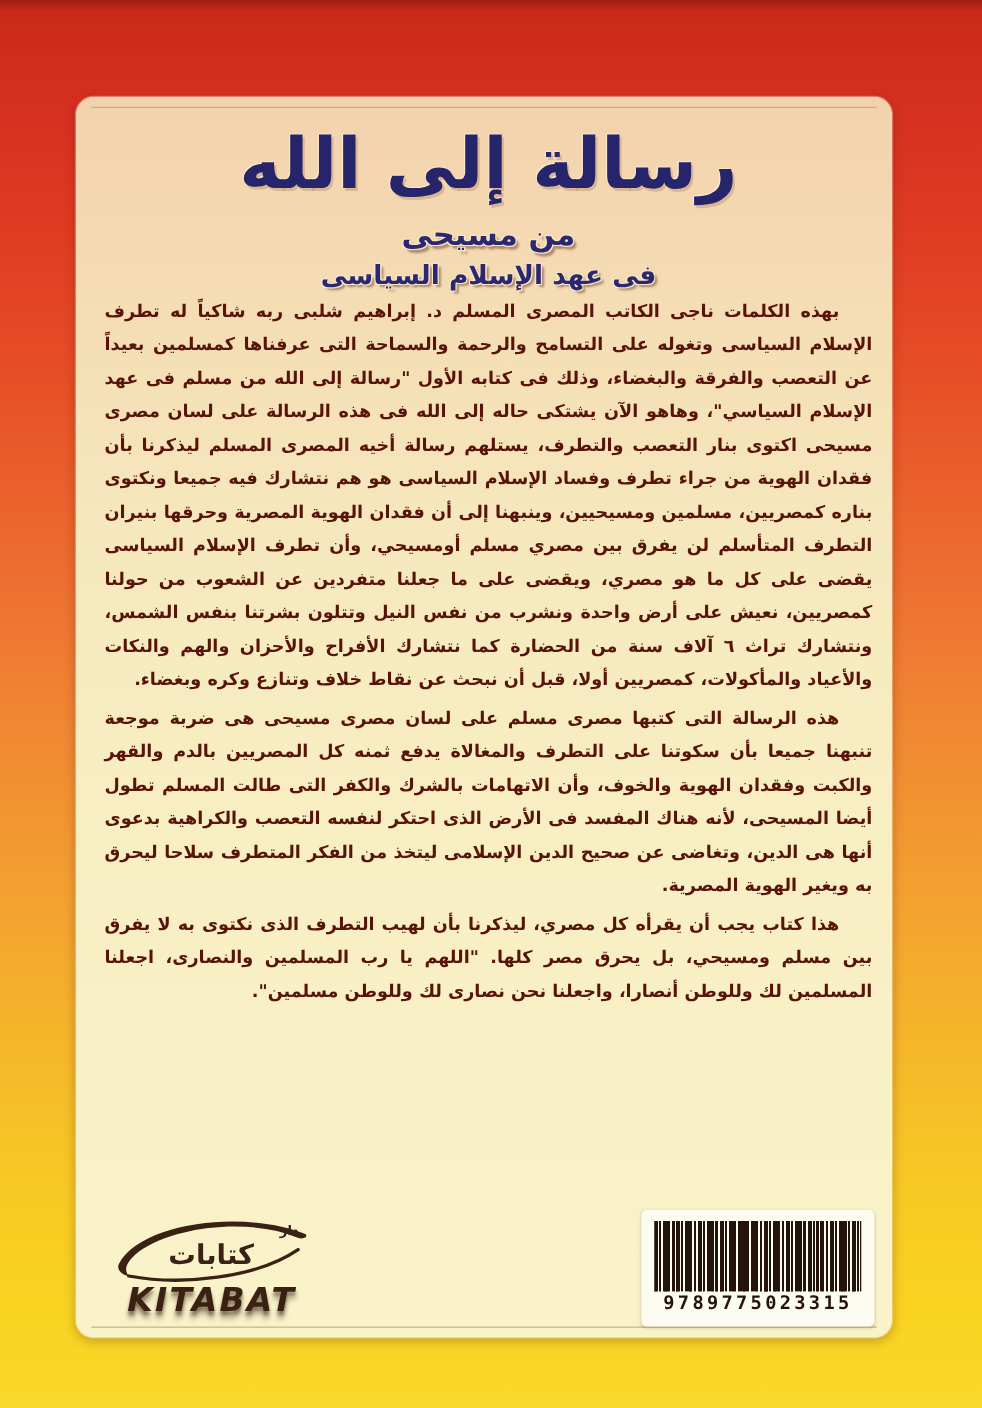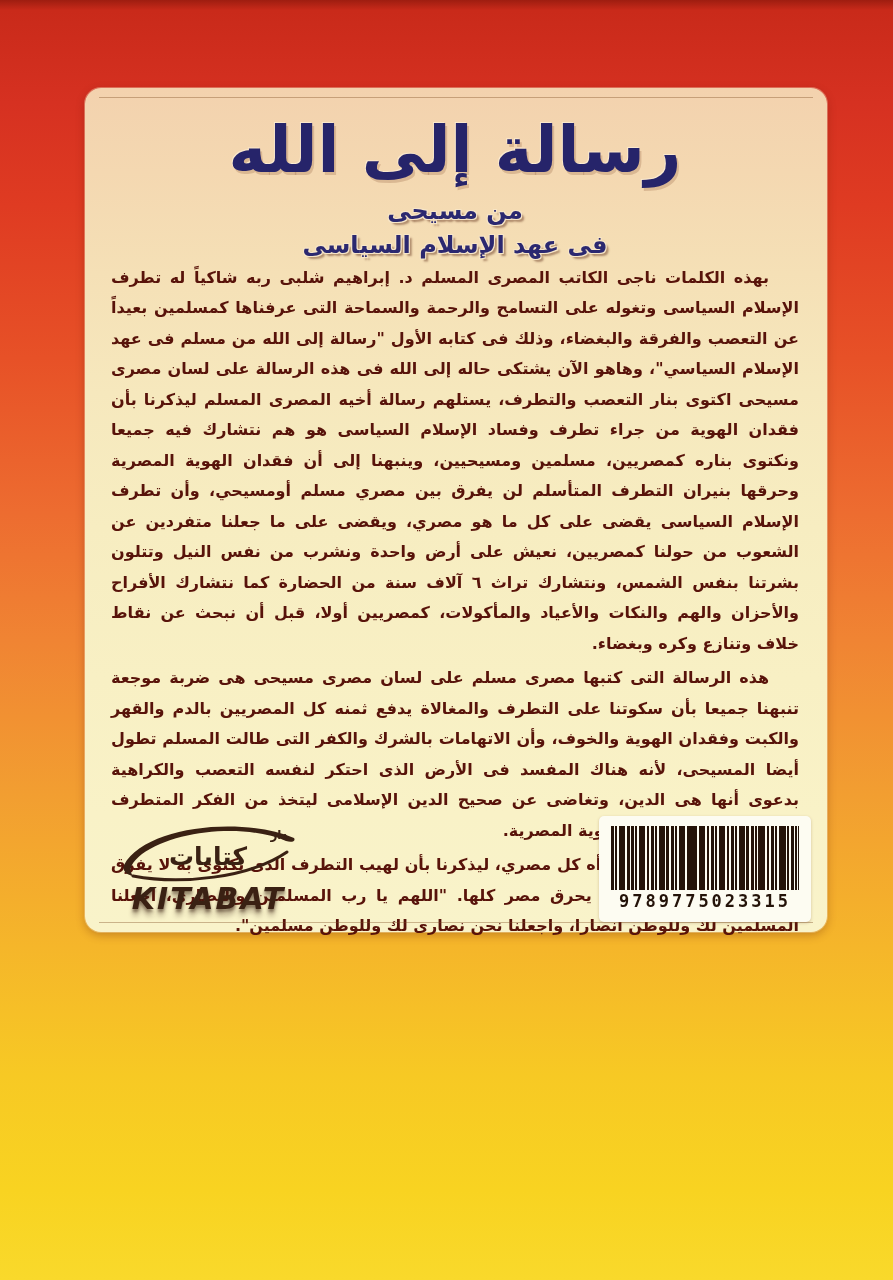--- a/index.html
+++ b/index.html
@@ -6,23 +6,23 @@
   body{
     width:893px;height:1280px;position:relative;overflow:hidden;
     font-family:"DejaVu Sans",sans-serif;
     background:linear-gradient(180deg,
       #9e1d10 0%, #c92a1a 0.8%, #d63121 8%, #df3b22 16%,
       #e75127 28%, #ed6c30 40%, #f08433 50%, #f29e31 62%,
       #f5b62a 74%, #f7c924 84%, #f8d321 93%, #f9d92b 100%);
   }
   
   .panel{
-    position:absolute;left:85px;top:88px;width:742px;height:844px;
+    position:absolute;left:69px;top:88px;width:742px;height:1128px;
     border-radius:16px;box-sizing:border-box;
-    padding:14px 24px 0 22px;
+    padding:14px 14px 0 22px;
     direction:rtl;text-align:right;
     background:linear-gradient(180deg,
       #f3d2ae 0%, #f4d8b1 10%, #f5e0b6 22%, #f6e8bd 36%,
       #f7edc1 52%, #f8f0c4 70%, #f9f2c7 86%, #f9f3ca 100%);
     box-shadow:0 0 0 1px rgba(255,235,200,.35), 0 3px 10px rgba(90,20,5,.30);
     color:#5a150b;
   }
   .panel::before{ 
     content:"";position:absolute;left:14px;right:14px;top:9px;bottom:9px;
     border-top:1.5px solid rgba(125,75,35,.38);
@@ -30,21 +30,21 @@
     pointer-events:none;
   }
   
   .title-block{text-align:center;margin-top:10px;}
   .title{
     margin:0;font-size:64px;line-height:1.2;font-weight:bold;
     color:#26246a;
     text-shadow:2px 3px 0 rgba(150,100,70,.28), -1px -1px 0 rgba(255,245,225,.6);
   }
   .sub1{
-    margin-top:8px;font-size:24px;font-weight:bold;color:#2b2870;
+    margin-top:8px;font-size:28px;font-weight:bold;color:#2b2870;
     text-shadow:-1px -1px 0 #f7e6c8,1px -1px 0 #f7e6c8,-1px 1px 0 #f7e6c8,1px 1px 0 #f7e6c8,
                  3px 3px 2px rgba(90,40,20,.45);
   }
   .sub2{
     margin-top:6px;font-size:24px;font-weight:bold;color:#2b2870;
     text-shadow:-1px -1px 0 #f7e6c8,1px -1px 0 #f7e6c8,-1px 1px 0 #f7e6c8,1px 1px 0 #f7e6c8,
                  3px 3px 2px rgba(90,40,20,.45);
   }
   
   .quote{

